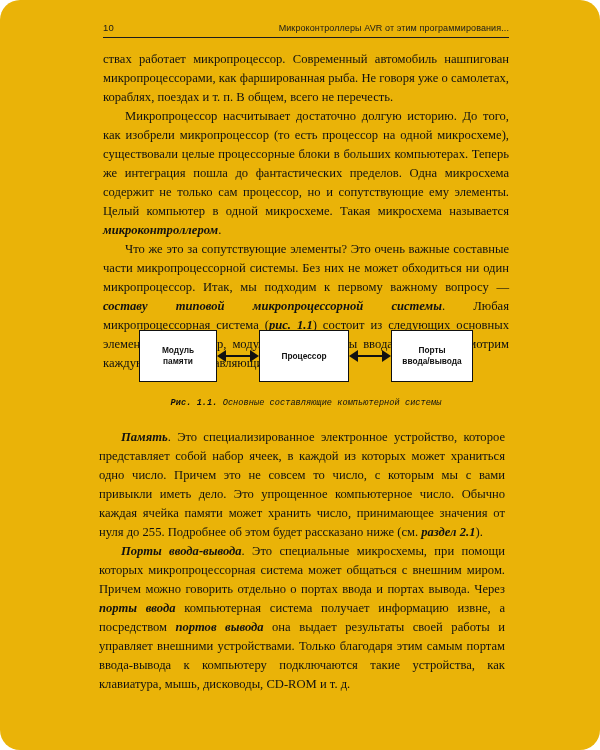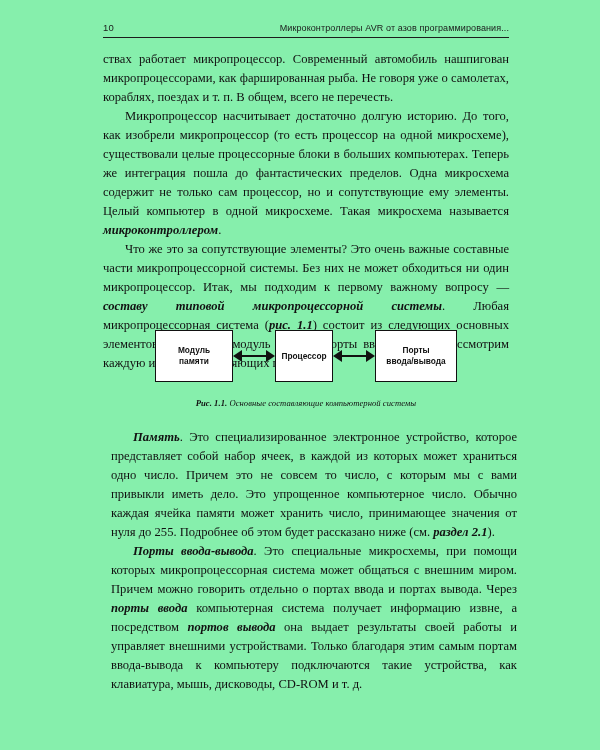--- a/index.html
+++ b/index.html
@@ -11,21 +11,22 @@
     width: 600px;
     height: 750px;
     overflow: hidden;
     font-family: "Liberation Serif", serif;
     color: #111111;
   }
   .page {
     position: relative;
     width: 600px;
     height: 750px;
-    background: #86efac;
+    background: #eab308;
+    border-radius: 20px;
   }
   
   .running-head {
     position: absolute;
     left: 103px;
     top: 22px;
     width: 406px;
     display: flex;
     align-items: baseline;
     justify-content: space-between;
@@ -94,21 +95,21 @@
     align-items: center;
     justify-content: center;
     text-align: center;
     font-family: "Liberation Sans", sans-serif;
     font-weight: bold;
     font-size: 8.3px;
     line-height: 11px;
     color: #111;
   }
   .dbox.memory   { width: 78px; height: 52px; }
-  .dbox.cpu      { width: 58px; height: 52px; }
+  .dbox.cpu      { width: 90px; height: 52px; }
   .dbox.ports    { width: 82px; height: 52px; }
   .arrow {
     width: 42px;
     height: 12px;
     position: relative;
     flex: 0 0 auto;
   }
   .arrow .shaft {
     position: absolute;
     left: 6px;
@@ -123,46 +124,46 @@
     width: 0; height: 0;
     border-top: 6px solid transparent;
     border-bottom: 6px solid transparent;
   }
   .arrow .headL { left: 0;  border-right: 9px solid #111; }
   .arrow .headR { right: 0; border-left: 9px solid #111; }
 
   .fig-caption {
     margin-top: 11px;
     text-align: center;
-    font-family: Liberation Serif, serif;
+    font-family: Liberation Mono, monospace;
     font-style: italic;
     font-size: 8.6px;
     color: #111;
     letter-spacing: 0.05px;
   }
   .fig-caption .fig-num {
     font-weight: bold;
     font-style: italic;
   }
   
   .col-lower {
     position: absolute;
-    left: 111px;
+    left: 99px;
     top: 428px;
     width: 406px;
   }
 </style>
 </head>
 <body>
 
 <div class="page">
 
   <div class="running-head">
     <span class="folio">10</span>
-    <span class="book-title">Микроконтроллеры AVR от азов программирования...</span>
+    <span class="book-title">Микроконтроллеры AVR от этим программирования...</span>
   </div>
   <div class="head-rule"></div>
 
   <div class="col">
     <p class="para cont"><span>ствах работает микропроцессор. Современный автомобиль нашпигован микропроцессорами, как фаршированная рыба. Не говоря уже о самолетах, кораблях, поездах и т. п. В общем, всего не перечесть.</span></p>
     <p class="para"><span>Микропроцессор насчитывает достаточно долгую историю. До того, как изобрели микропроцессор (то есть процессор на одной микросхеме), существовали целые процессорные блоки в больших компьютерах. Теперь же интеграция пошла до фантастических пределов. Одна микросхема содержит не только сам процессор, но и сопутствующие ему элементы. Целый компьютер в одной микросхеме. Такая микросхема называется </span><b>микроконтроллером</b><span>.</span></p>
     <p class="para"><span>Что же это за сопутствующие элементы? Это очень важные составные части микропроцессорной системы. Без них не может обходиться ни один микропроцессор. Итак, мы подходим к первому важному вопросу — </span><b>составу типовой микропроцессорной системы</b><span>. Любая микропроцессорная система (</span><b>рис. 1.1</b><span>) состоит из следующих основных элементов: процессор, модуль памяти, порты ввода-вывода. Рассмотрим каждую из этих составляющих подробнее.</span></p>
   </div>
 
   <div class="figure">

